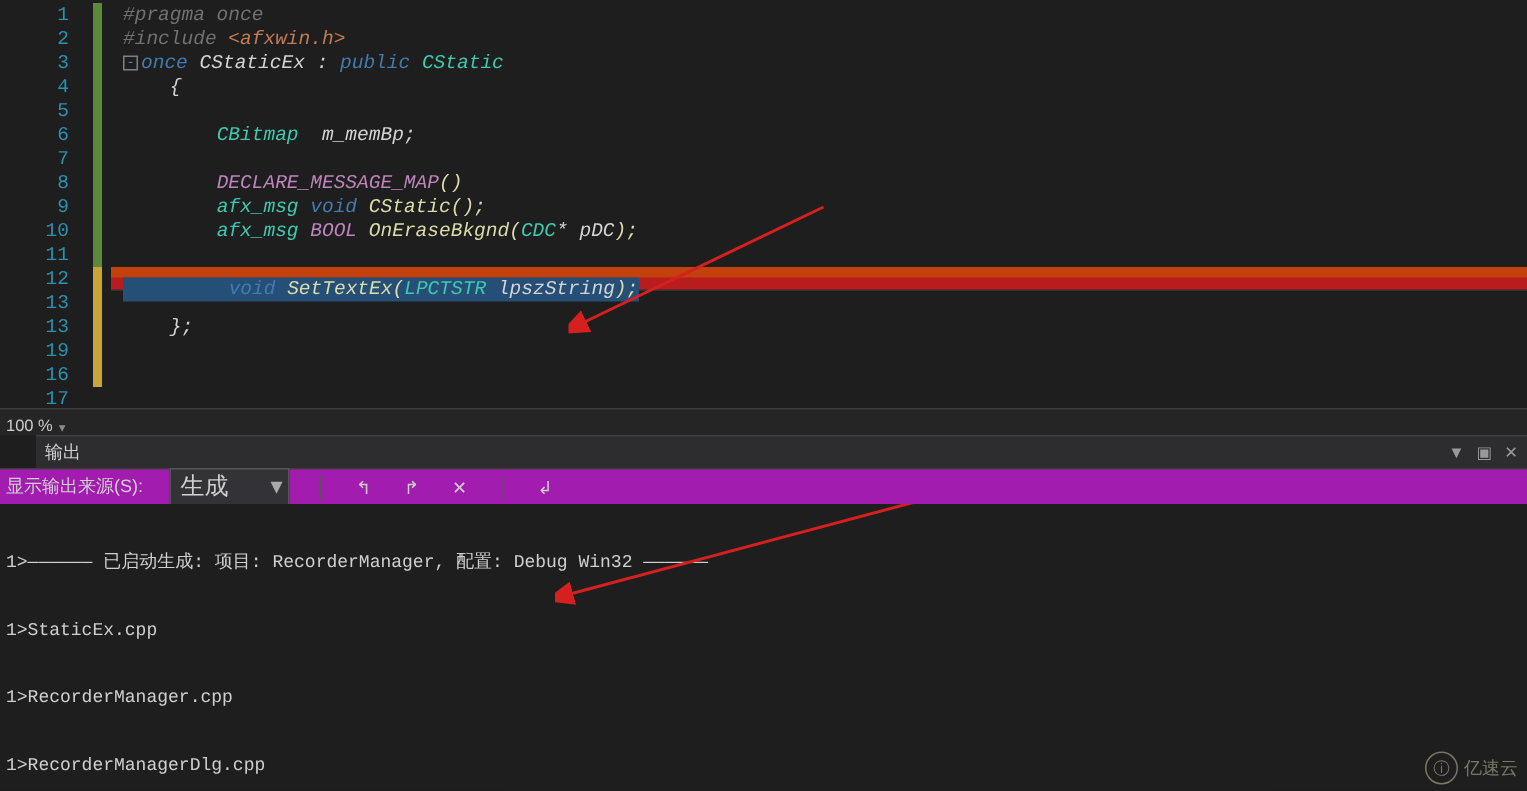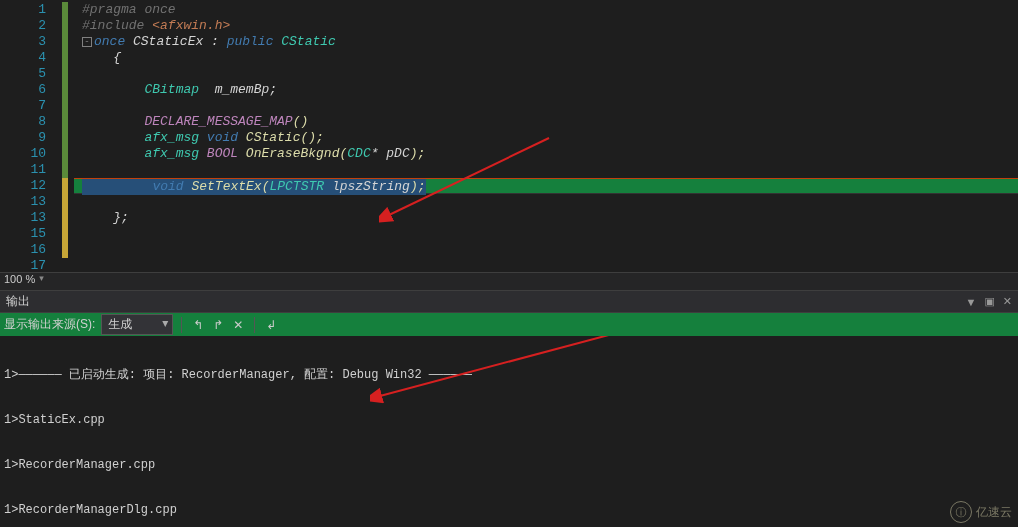--- a/index.html
+++ b/index.html
@@ -41,21 +41,21 @@
 .ind.green { background: #5a8a3a; }
 .ind.yellow { background: #c7a637; }
 .code {
   flex: 1;
   padding-top: 2px;
   line-height: 16px;
   font-style: italic;
   position: relative;
 }
 .code-line { height: 16px; white-space: pre; padding-left: 8px; }
-.code-line.hl { background: #15803d; border-top: 1px solid #c2410c; border-bottom: 1px solid #333; box-sizing: border-box; }
+.code-line.hl { background: #b91c1c; border-top: 7px solid #c2410c; border-bottom: 1px solid #333; box-sizing: border-box; }
 .code-line.sel { background: #264f78; display: inline-block; }
 .t-pre { color: #717171; }
 .t-inc { color: #717171; }
 .t-str { color: #c27b54; }
 .t-kw { color: #427bb0; }
 .t-type { color: #3fc9b0; }
 .t-id { color: #dcdcaa; }
 .t-mac { color: #be85bc; }
 .t-def { color: #d4d4d4; }
 .t-br { color: #dcdcaa; }
@@ -72,61 +72,62 @@
   margin-right: 2px;
   font-style: normal;
   vertical-align: middle;
 }
 .arrow-svg { position: absolute; pointer-events: none; }
 .zoom-bar {
   height: 18px;
   background: #252526;
   border-top: 1px solid #3e3e3e;
   display: flex;
-  align-items: flex-start;
+  align-items: flex-end;
   padding-left: 4px;
   font-size: 11px;
   color: #cccccc;
   font-style: normal;
   font-family: 'Segoe UI', sans-serif;
 }
 .zoom-bar .dd { margin-left: 4px; color: #888; font-size: 9px; }
 .output-header {
   height: 22px;
   background: #2d2d30;
   border-top: 1px solid #3e3e3e;
   display: flex;
   align-items: center;
   padding: 0 6px;
   font-family: 'Microsoft YaHei', sans-serif;
   font-size: 12px;
   color: #d0d0d0;
+  margin-left: 24px;
 }
 .output-header .title { flex: 1; }
 .output-header .ctl { margin-left: 8px; color: #999; cursor: pointer; font-size: 11px; }
 .output-toolbar {
   height: 24px;
-  background: #15803d;
+  background: #a21caf;
   border-top: 1px solid #3e3e3e;
   display: flex;
   align-items: center;
   padding: 0 4px;
   font-family: 'Microsoft YaHei', sans-serif;
   font-size: 12px;
   color: #d0d0d0;
-  gap: 4px;
+  gap: 16px;
 }
 .output-toolbar .lbl { margin-right: 2px; }
 .output-toolbar .combo {
   background: #333337;
   border: 1px solid #555;
   padding: 1px 40px 1px 6px;
   color: #d0d0d0;
   position: relative;
-  font-size: 12px;
+  font-size: 16px;
 }
 .output-toolbar .combo::after {
   content: '▾';
   position: absolute;
   right: 4px;
   color: #aaa;
 }
 .output-toolbar .sep { width: 1px; height: 16px; background: #555; margin: 0 4px; }
 .output-toolbar .ticon { width: 16px; height: 16px; display: flex; align-items: center; justify-content: center; color: #ccc; font-size: 12px; cursor: pointer; }
 .output-body {
@@ -171,21 +172,21 @@
     <div class="ln">5</div>
     <div class="ln">6</div>
     <div class="ln">7</div>
     <div class="ln">8</div>
     <div class="ln">9</div>
     <div class="ln">10</div>
     <div class="ln">11</div>
     <div class="ln">12</div>
     <div class="ln">13</div>
     <div class="ln">13</div>
-    <div class="ln">15</div>
+    <div class="ln">19</div>
     <div class="ln">16</div>
     <div class="ln">17</div>
   </div>
   <div class="indicator-bar">
     <div class="ind green" style="top:2px;height:176px"></div>
     <div class="ind yellow" style="top:178px;height:80px"></div>
   </div>
   <div class="code">
     <div class="code-line"><span class="t-pre">#pragma</span><span class="t-inc"> once</span></div>
     <div class="code-line"><span class="t-pre">#include</span><span class="t-str"> &lt;afxwin.h&gt;</span></div>

